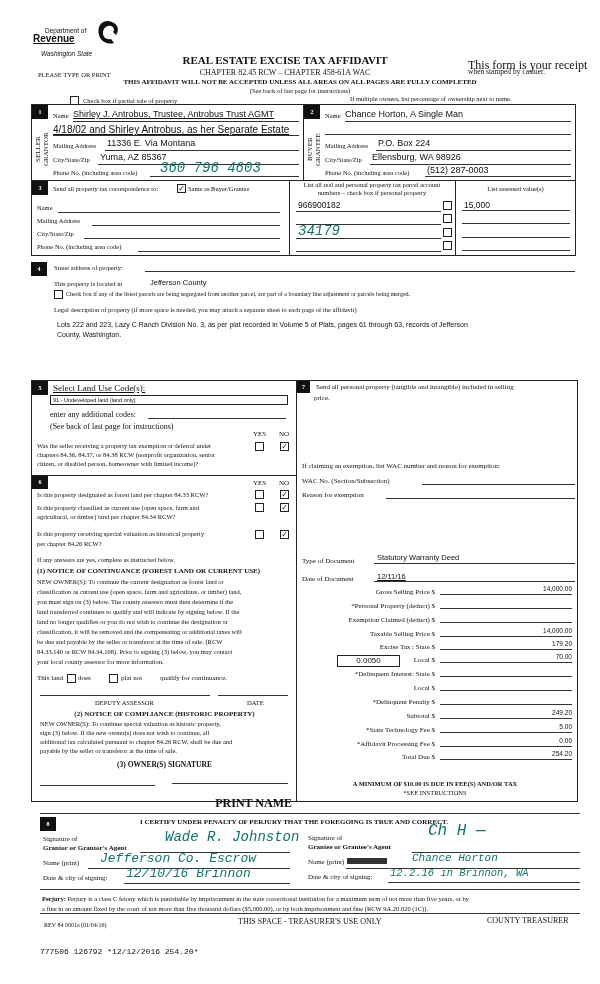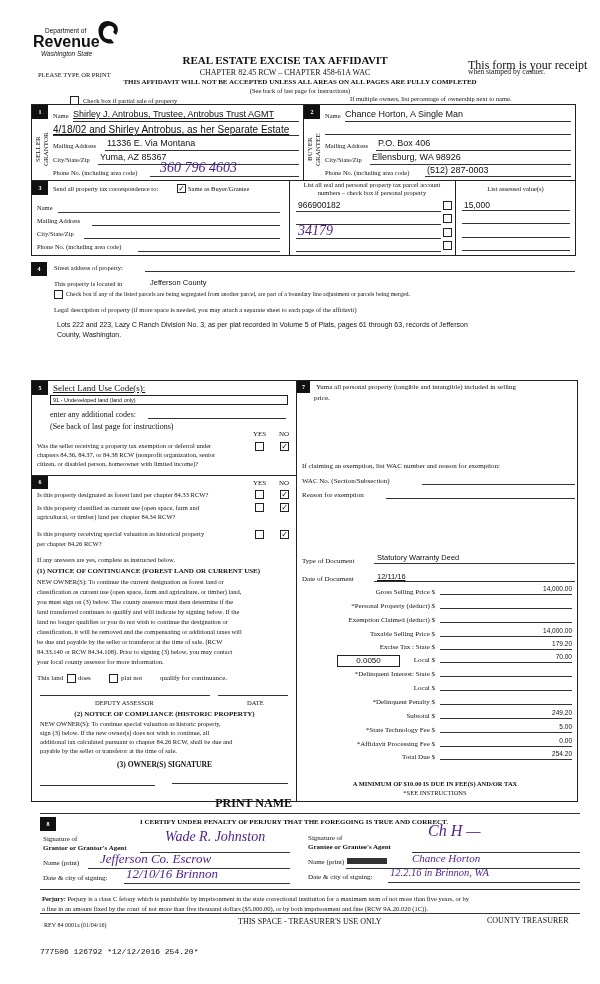--- a/index.html
+++ b/index.html
@@ -1,37 +1,37 @@
 <!DOCTYPE html>
 <html><head>
 <meta charset="utf-8">
 <style>
   * { box-sizing: border-box; margin: 0; padding: 0; }
   html, body { width: 600px; height: 984px; background: #ffffff; overflow: hidden; }
   body { position: relative; font-family: "Liberation Serif", serif; color: #111; font-size: 7.5px; }
   .abs { position: absolute; }
   .sans { font-family: "Liberation Sans", sans-serif; }
   .mono { font-family: "Liberation Mono", monospace; }
-  .hand { font-family: Liberation Serif, serif; font-style: italic; color: #4c1d95; }
+  .hand { font-family: Liberation Mono, monospace; font-style: italic; color: #0f766e; }
   .secnum { position: absolute; background: #111; color: #fff; font-size: 6px; font-weight: bold; text-align: center; }
   .line { position: absolute; border-bottom: 1px solid #333; height: 0; }
   .box { position: absolute; border: 1px solid #222; }
   .cb { position: absolute; width: 9px; height: 9px; border: 1px solid #222; background: #fff; font-size: 8px; line-height: 7px; text-align: center; font-family: "DejaVu Sans", sans-serif; }
   .fill { font-family: "Liberation Sans", sans-serif; color: #111; }
   .vert { position: absolute; writing-mode: vertical-rl; transform: rotate(180deg); font-size: 7px; text-align: center; line-height: 8px; }
   .rt { text-align: right; }
   .ctr { text-align: center; }
   .b { font-weight: bold; }
 </style>
 </head>
 <body>
 
 <div class="abs" style="left:33px;top:20px;width:100px;height:42px;">
   <div class="abs sans" style="left:12px;top:7px;font-size:6.5px;">Department of</div>
-  <div class="abs sans b" style="left:0;top:13px;font-size:16px;">Revenue</div>
+  <div class="abs sans b" style="left:0;top:13px;font-size:10px;text-decoration:underline;">Revenue</div>
   <div class="abs sans" style="left:8px;top:30px;font-size:6.5px;font-style:italic;">Washington State</div>
   <svg class="abs" style="left:63px;top:0px;" width="24" height="26" viewBox="0 0 24 26">
     <path d="M12 1 C4 1 1 8 3 15 C5 22 12 25 18 23 L15 19 C10 20 7 17 7 13 C7 8 11 5 15 6 C18 7 19 10 17 12 L20 15 C24 10 22 2 12 1 Z" fill="#111"></path>
   </svg>
 </div>
 
 <div class="abs" style="left:38px;top:71px;font-size:6.5px;">PLEASE TYPE OR PRINT</div>
 <div class="abs b ctr" style="left:150px;top:54px;width:270px;font-size:11px;">REAL ESTATE EXCISE TAX AFFIDAVIT</div>
 <div class="abs ctr" style="left:150px;top:68px;width:270px;font-size:8px;">CHAPTER 82.45 RCW – CHAPTER 458-61A WAC</div>
 <div class="abs" style="left:468px;top:58px;font-size:12px;text-align:right;">This form is your receipt</div>
@@ -69,21 +69,21 @@
 <div class="secnum" style="left:304px;top:105px;width:16px;height:14px;line-height:14px;">2</div>
 <div class="vert" style="left:306px;top:122px;width:14px;height:55px;">
   <span>BUYER</span><br><span>GRANTEE</span>
 </div>
 <div class="abs" style="left:325px;top:112px;font-size:6.5px;">Name</div>
 <div class="abs fill" style="left:345px;top:109px;font-size:9px;">Chance Horton, A Single Man</div>
 <div class="line" style="left:345px;top:121px;width:226px;"></div>
 <div class="abs fill" style="left:325px;top:124px;font-size:9px;"></div>
 <div class="line" style="left:325px;top:134px;width:246px;"></div>
 <div class="abs" style="left:325px;top:142px;font-size:6.5px;">Mailing Address</div>
-<div class="abs fill" style="left:378px;top:138px;font-size:9px;">P.O. Box 406</div>
+<div class="abs fill" style="left:378px;top:138px;font-size:9px;">P.O. Box 224</div>
 <div class="line" style="left:376px;top:150px;width:195px;"></div>
 <div class="abs" style="left:325px;top:156px;font-size:6.5px;">City/State/Zip</div>
 <div class="abs fill" style="left:372px;top:152px;font-size:9px;">Ellensburg, WA 98926</div>
 <div class="line" style="left:370px;top:164px;width:201px;"></div>
 <div class="abs" style="left:325px;top:169px;font-size:6.5px;">Phone No. (including area code)</div>
 <div class="abs fill" style="left:427px;top:165px;font-size:9px;">(512) 287-0003</div>
 <div class="line" style="left:425px;top:176px;width:146px;"></div>
 
 <div class="secnum" style="left:32px;top:181px;width:16px;height:14px;line-height:14px;">3</div>
 <div class="abs" style="left:53px;top:185px;font-size:6.5px;">Send all property tax correspondence to:</div>
@@ -197,21 +197,21 @@
 <div class="abs" style="left:40px;top:720px;font-size:6.5px;">NEW OWNER(S): To continue special valuation as historic property,</div>
 <div class="abs" style="left:40px;top:729px;font-size:6.5px;">sign (3) below. If the new owner(s) does not wish to continue, all</div>
 <div class="abs" style="left:40px;top:738px;font-size:6.5px;">additional tax calculated pursuant to chapter 84.26 RCW, shall be due and</div>
 <div class="abs" style="left:40px;top:747px;font-size:6.5px;">payable by the seller or transferor at the time of sale.</div>
 <div class="abs b ctr" style="left:37px;top:760px;width:255px;font-size:7.5px;text-align:center;">(3) OWNER(S) SIGNATURE</div>
 <div class="line" style="left:40px;top:785px;width:115px;"></div>
 <div class="line" style="left:172px;top:783px;width:116px;"></div>
 <div class="abs b ctr" style="left:37px;top:796px;width:255px;font-size:12px;text-align:right;">PRINT NAME</div>
 
 <div class="secnum" style="left:297px;top:381px;width:13px;height:12px;line-height:12px;">7</div>
-<div class="abs" style="left:316px;top:383px;font-size:7px;">Yuma all personal property (tangible and intangible) included in selling</div>
+<div class="abs" style="left:316px;top:383px;font-size:7px;">Send all personal property (tangible and intangible) included in selling</div>
 <div class="abs" style="left:314px;top:394px;font-size:7px;">price.</div>
 <div class="abs" style="left:302px;top:462px;font-size:7px;">If claiming an exemption, list WAC number and reason for exemption:</div>
 <div class="abs" style="left:302px;top:477px;font-size:7px;">WAC No. (Section/Subsection)</div>
 <div class="line" style="left:422px;top:484px;width:153px;"></div>
 <div class="abs" style="left:302px;top:491px;font-size:7px;">Reason for exemption</div>
 <div class="line" style="left:386px;top:498px;width:189px;"></div>
 
 <div class="abs" style="left:302px;top:557px;font-size:7px;">Type of Document</div>
 <div class="abs fill" style="left:377px;top:553px;font-size:7.5px;">Statutory Warranty Deed</div>
 <div class="line" style="left:374px;top:563px;width:201px;"></div>

